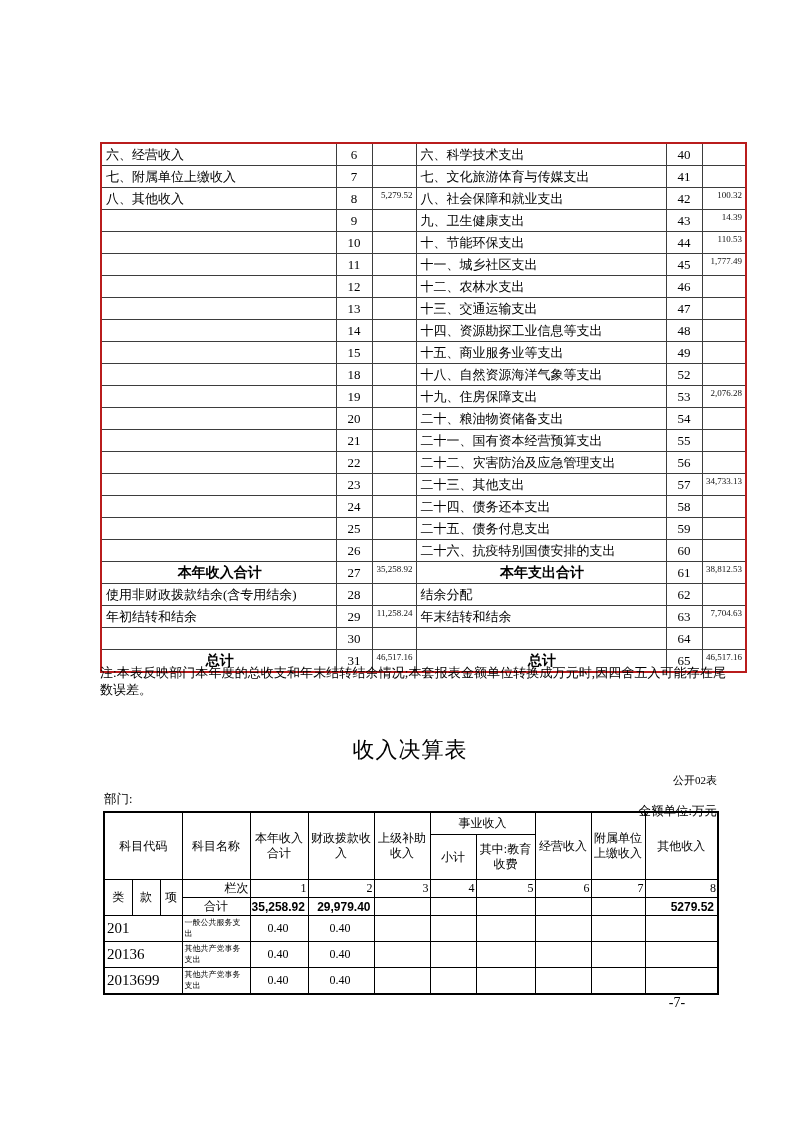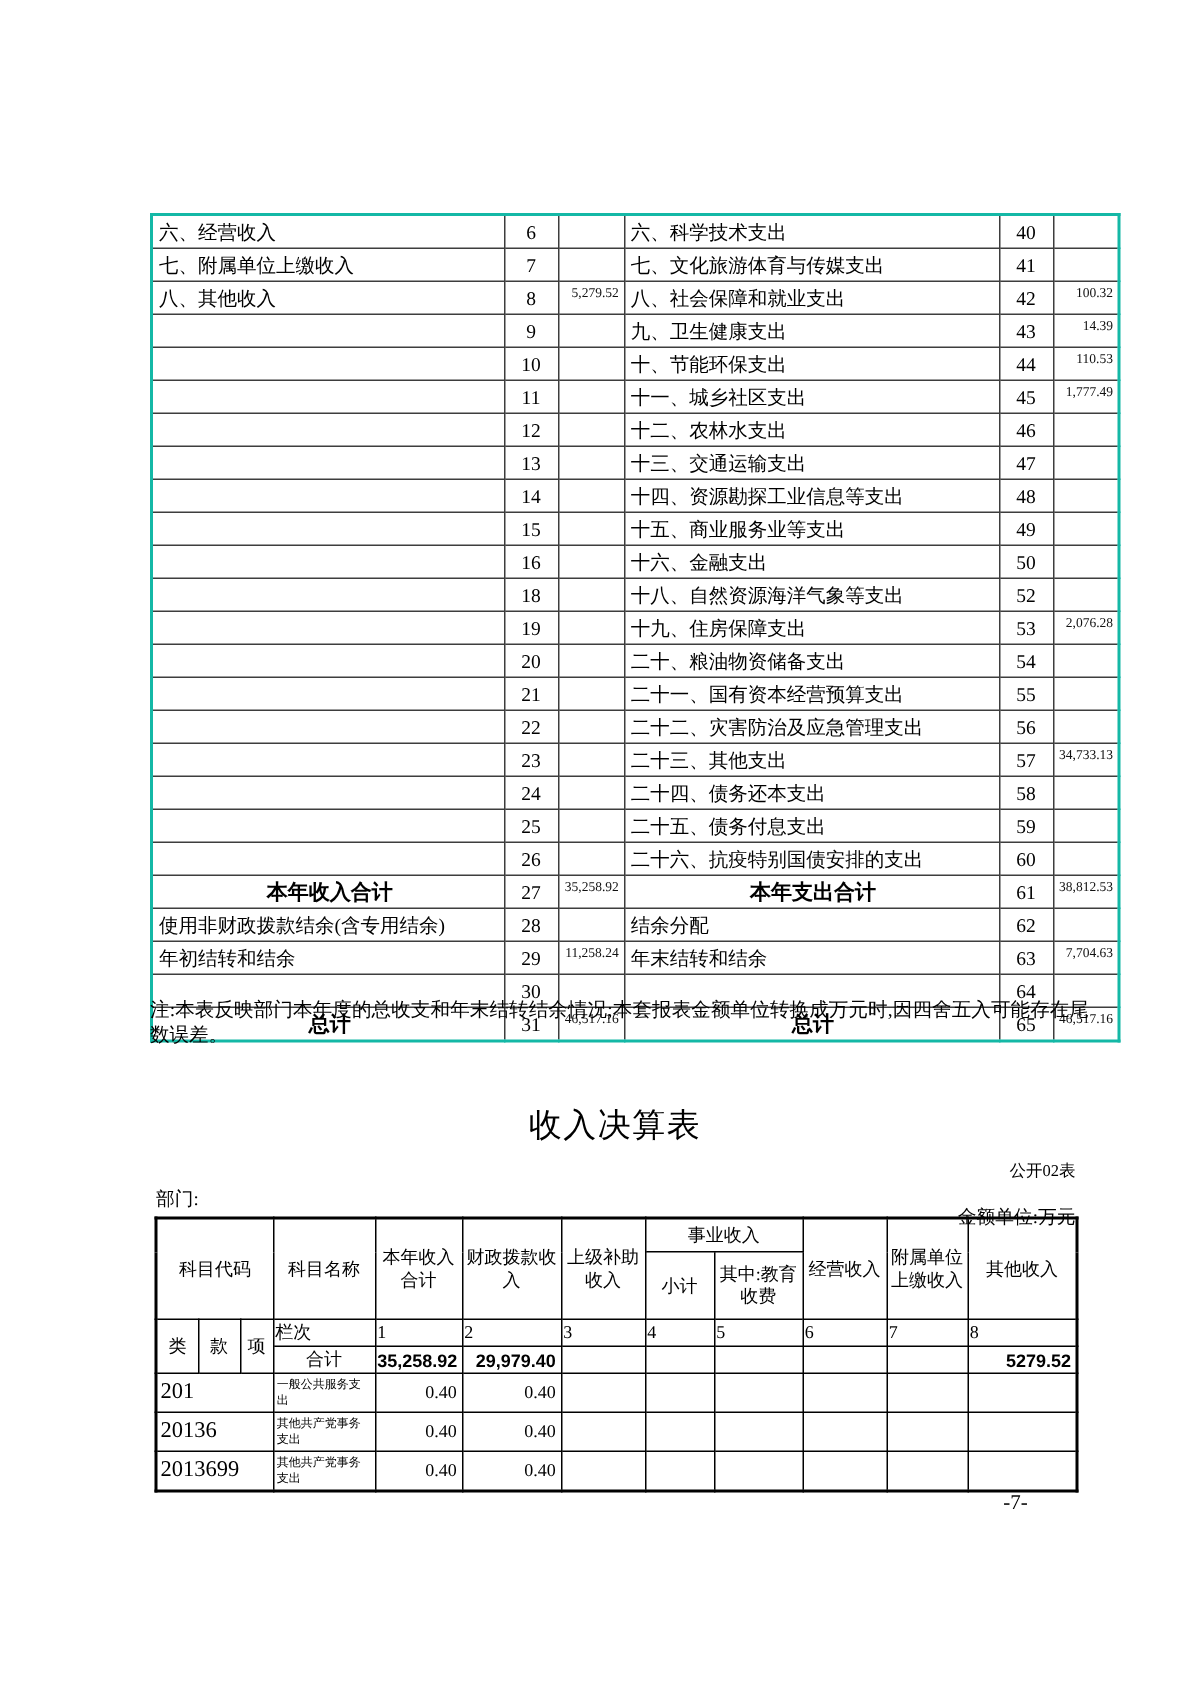--- a/index.html
+++ b/index.html
@@ -1,21 +1,21 @@
 <!DOCTYPE html>
 <html><head>
 <meta charset="utf-8">
 <style>
   html,body{margin:0;padding:0;background:#fff;}
   .page{position:relative;width:793px;height:1122px;background:#fff;overflow:hidden;
         font-family:"Liberation Serif","DejaVu Serif",serif;color:#000;}
   table{border-collapse:collapse;table-layout:fixed;}
 
   
-  #t1{position:absolute;left:100px;top:142px;width:645px;border:2px solid #14b8a6;padding-left:40px;}
+  #t1{position:absolute;left:100px;top:142px;width:645px;border:2px solid #b91c1c;padding-left:40px;}
   #t1 td{border:1px solid #3d3d3d;height:19px;padding:0 2px;font-size:13px;
          white-space:nowrap;overflow:hidden;vertical-align:middle;}
   #t1 td.lbl{text-align:left;padding-left:4px;}
   #t1 td.num{text-align:center;}
   #t1 td.amt{text-align:right;font-size:9px;vertical-align:top;padding-top:2px;padding-right:3px;color:#111;}
   #t1 td.emph{font-weight:bold;text-align:center;font-size:14px;
               font-family:"Liberation Sans","DejaVu Sans",sans-serif;}
 
   
   #note{position:absolute;left:100px;top:664px;width:626px;font-size:13px;line-height:1.32;text-align:justify;}
@@ -26,29 +26,29 @@
   #pub{position:absolute;left:103px;top:773px;width:614px;text-align:right;font-size:11px;}
   #meta{position:absolute;left:104px;top:791px;width:613px;font-size:12.5px;}
   #meta .right{float:right;margin-top:12px;}
 
   
   #t2{position:absolute;left:103px;top:811px;width:614px;border:2px solid #000;}
   #t2 th,#t2 td{border:1px solid #000;font-weight:normal;padding:0 1px;overflow:hidden;}
   #t2 th{font-size:12px;text-align:center;vertical-align:middle;line-height:1.25;}
   #t2 tr.h1 th{height:21px;}
   #t2 tr.h2 th{height:44px;}
-  #t2 tr.lanci td{height:17px;font-size:12px;text-align:left;vertical-align:middle;}
+  #t2 tr.lanci td{height:17px;font-size:12px;text-align:right;vertical-align:middle;}
   #t2 tr.heji td{height:14px;font-size:12px;vertical-align:middle;}
   #t2 tr.heji td.hlbl{text-align:center;}
   #t2 td.tval{text-align:right;font-weight:bold;padding-right:3px;
               font-family:"Liberation Sans","DejaVu Sans",sans-serif;font-size:12px;}
   #t2 td.code{font-size:15px;text-align:left;padding-left:2px;vertical-align:middle;}
   #t2 td.name{font-size:8px;line-height:1.3;text-align:left;padding:1px 2px;vertical-align:middle;
               white-space:normal;word-break:break-all;}
-  #t2 td.val{font-size:12px;text-align:right;padding-right:3px;vertical-align:middle;height:25px;margin-left:36px;}
+  #t2 td.val{font-size:12px;text-align:center;padding-right:3px;vertical-align:middle;height:25px;margin-left:36px;}
 
   
   #pageno{position:absolute;left:648px;top:995px;width:58px;text-align:center;font-size:14px;}
 </style>
 </head>
 <body>
 
 <div class="page">
 
   <table id="t1">
@@ -132,28 +132,20 @@
           <td class="lbl">十四、资源勘探工业信息等支出</td>
           <td class="num">48</td>
           <td class="amt"></td>
         </tr>
         <tr>
           <td class="lbl"></td>
           <td class="num">15</td>
           <td class="amt"></td>
           <td class="lbl">十五、商业服务业等支出</td>
           <td class="num">49</td>
-          <td class="amt"></td>
-        </tr>
-        <tr>
-          <td class="lbl"></td>
-          <td class="num">16</td>
-          <td class="amt"></td>
-          <td class="lbl">十六、金融支出</td>
-          <td class="num">50</td>
           <td class="amt"></td>
         </tr>
         <tr>
           <td class="lbl"></td>
           <td class="num">18</td>
           <td class="amt"></td>
           <td class="lbl">十八、自然资源海洋气象等支出</td>
           <td class="num">52</td>
           <td class="amt"></td>
         </tr>

